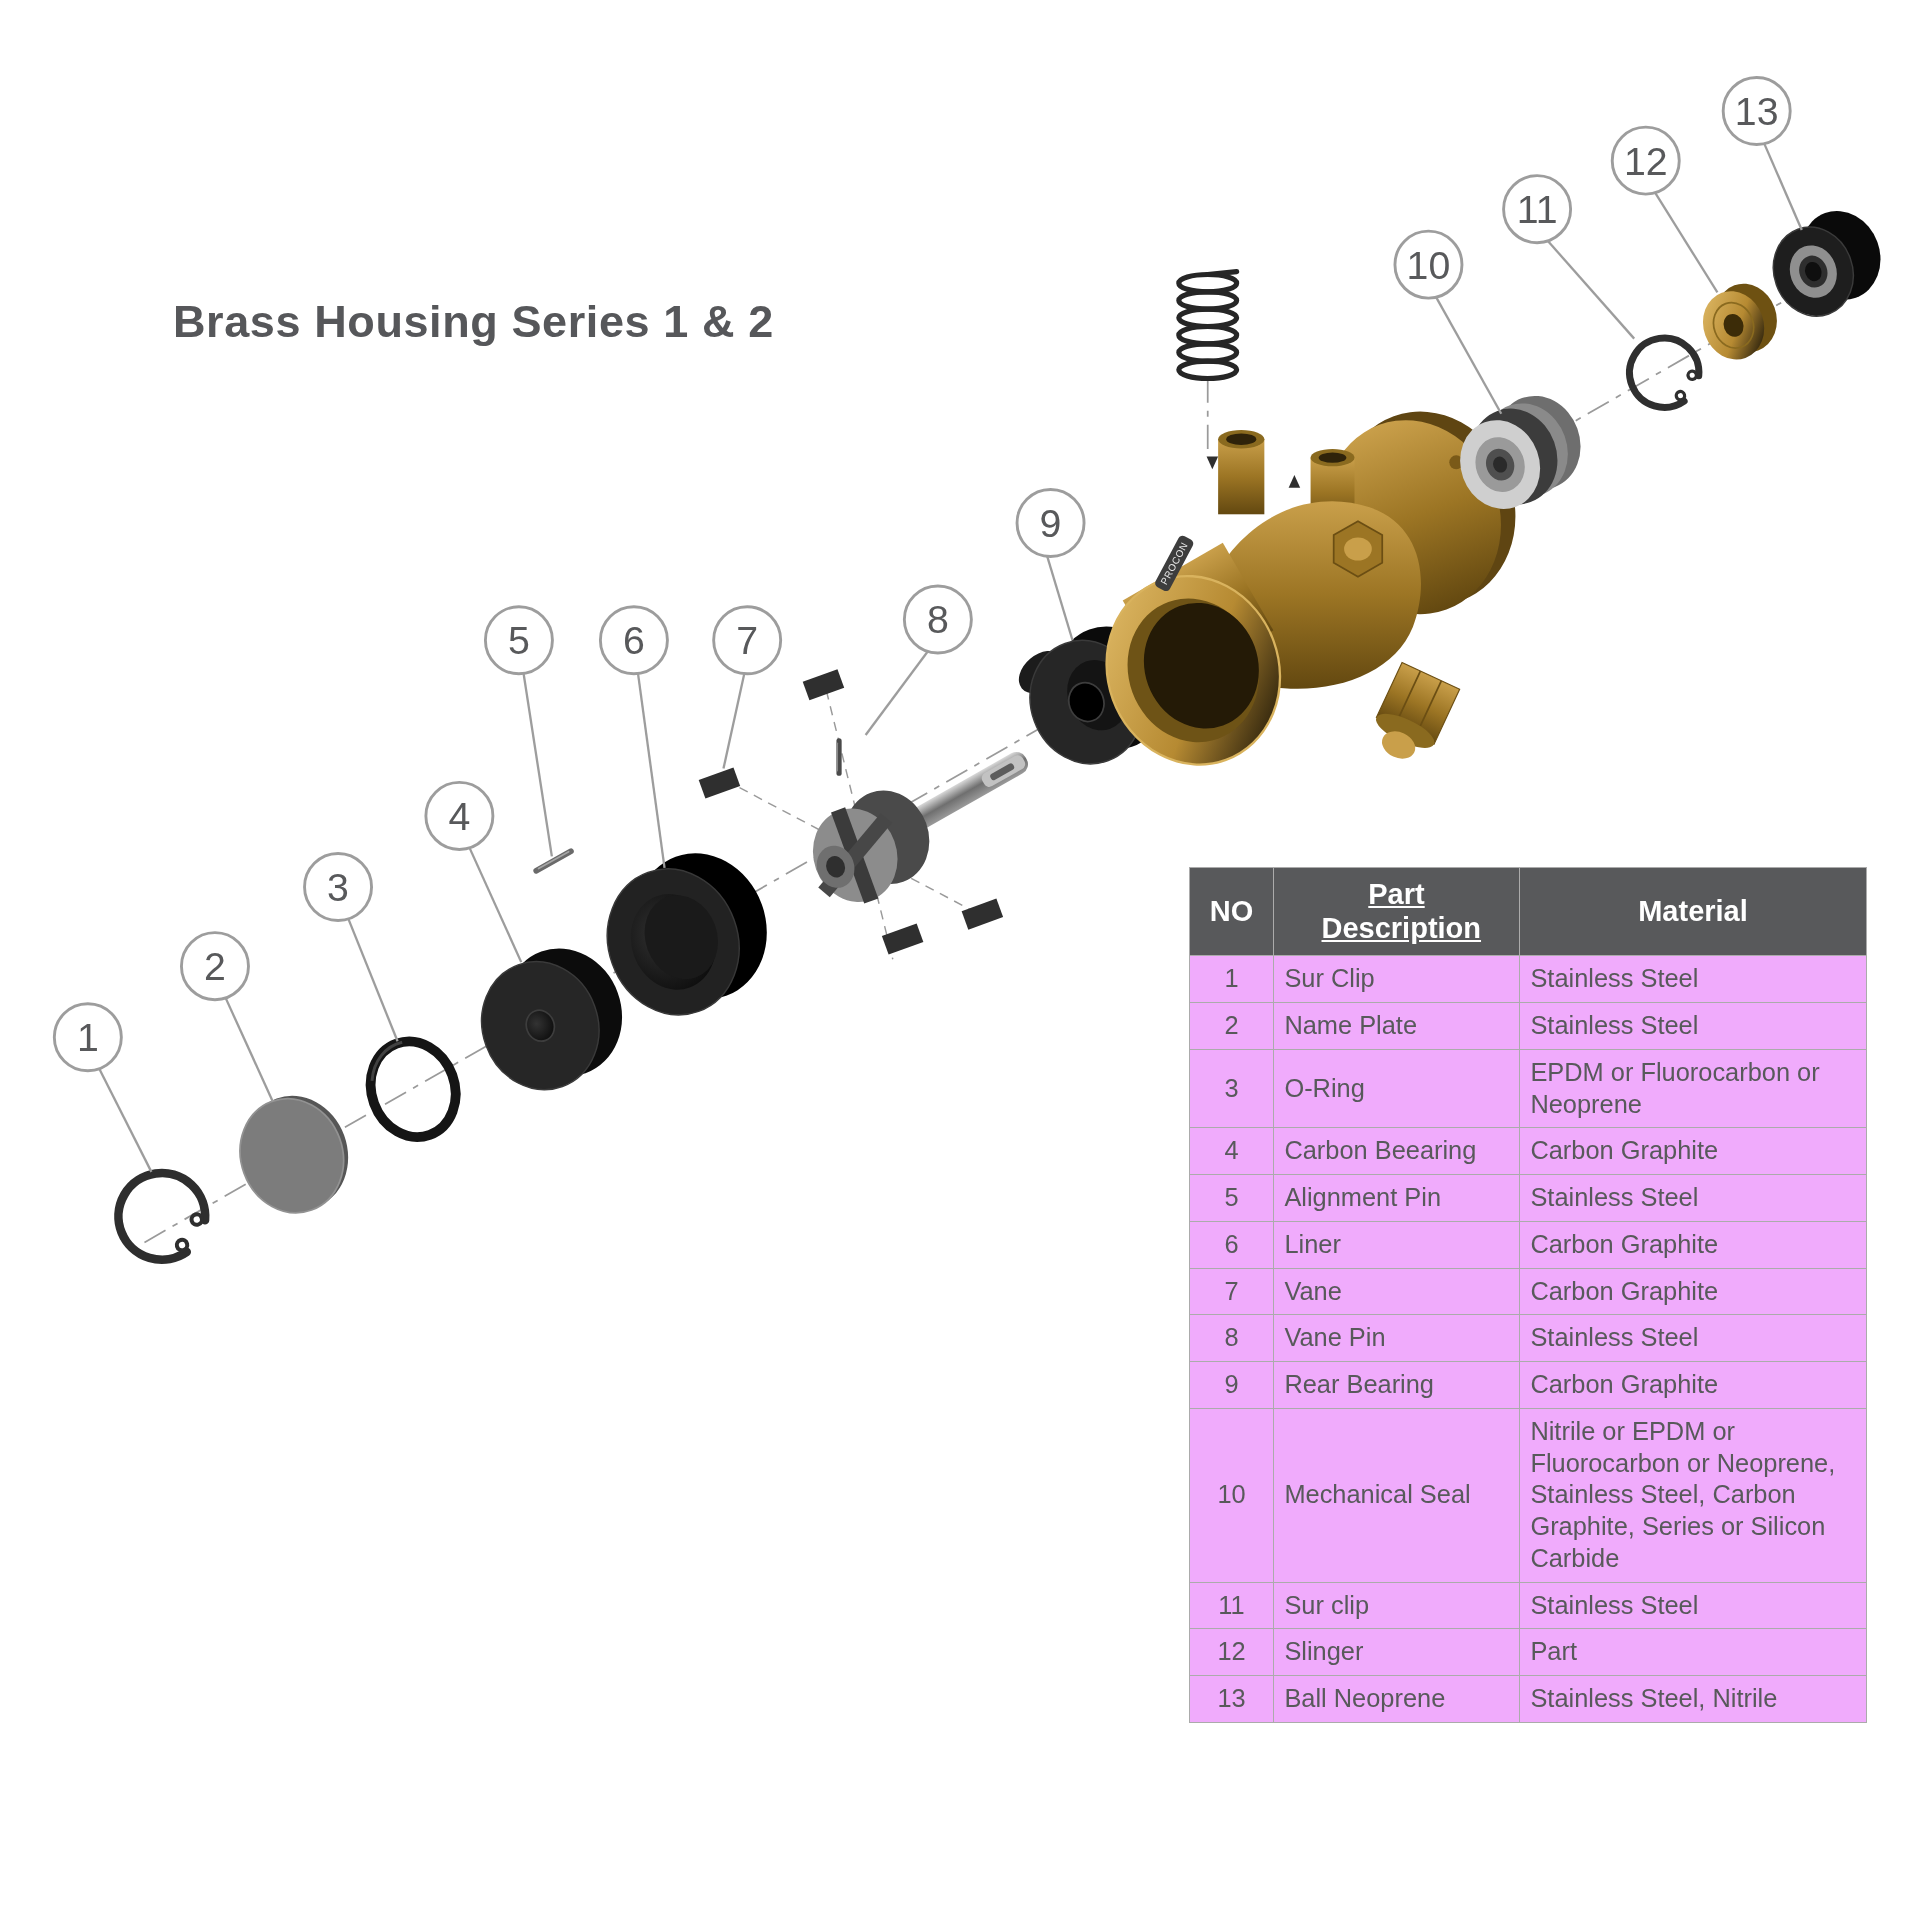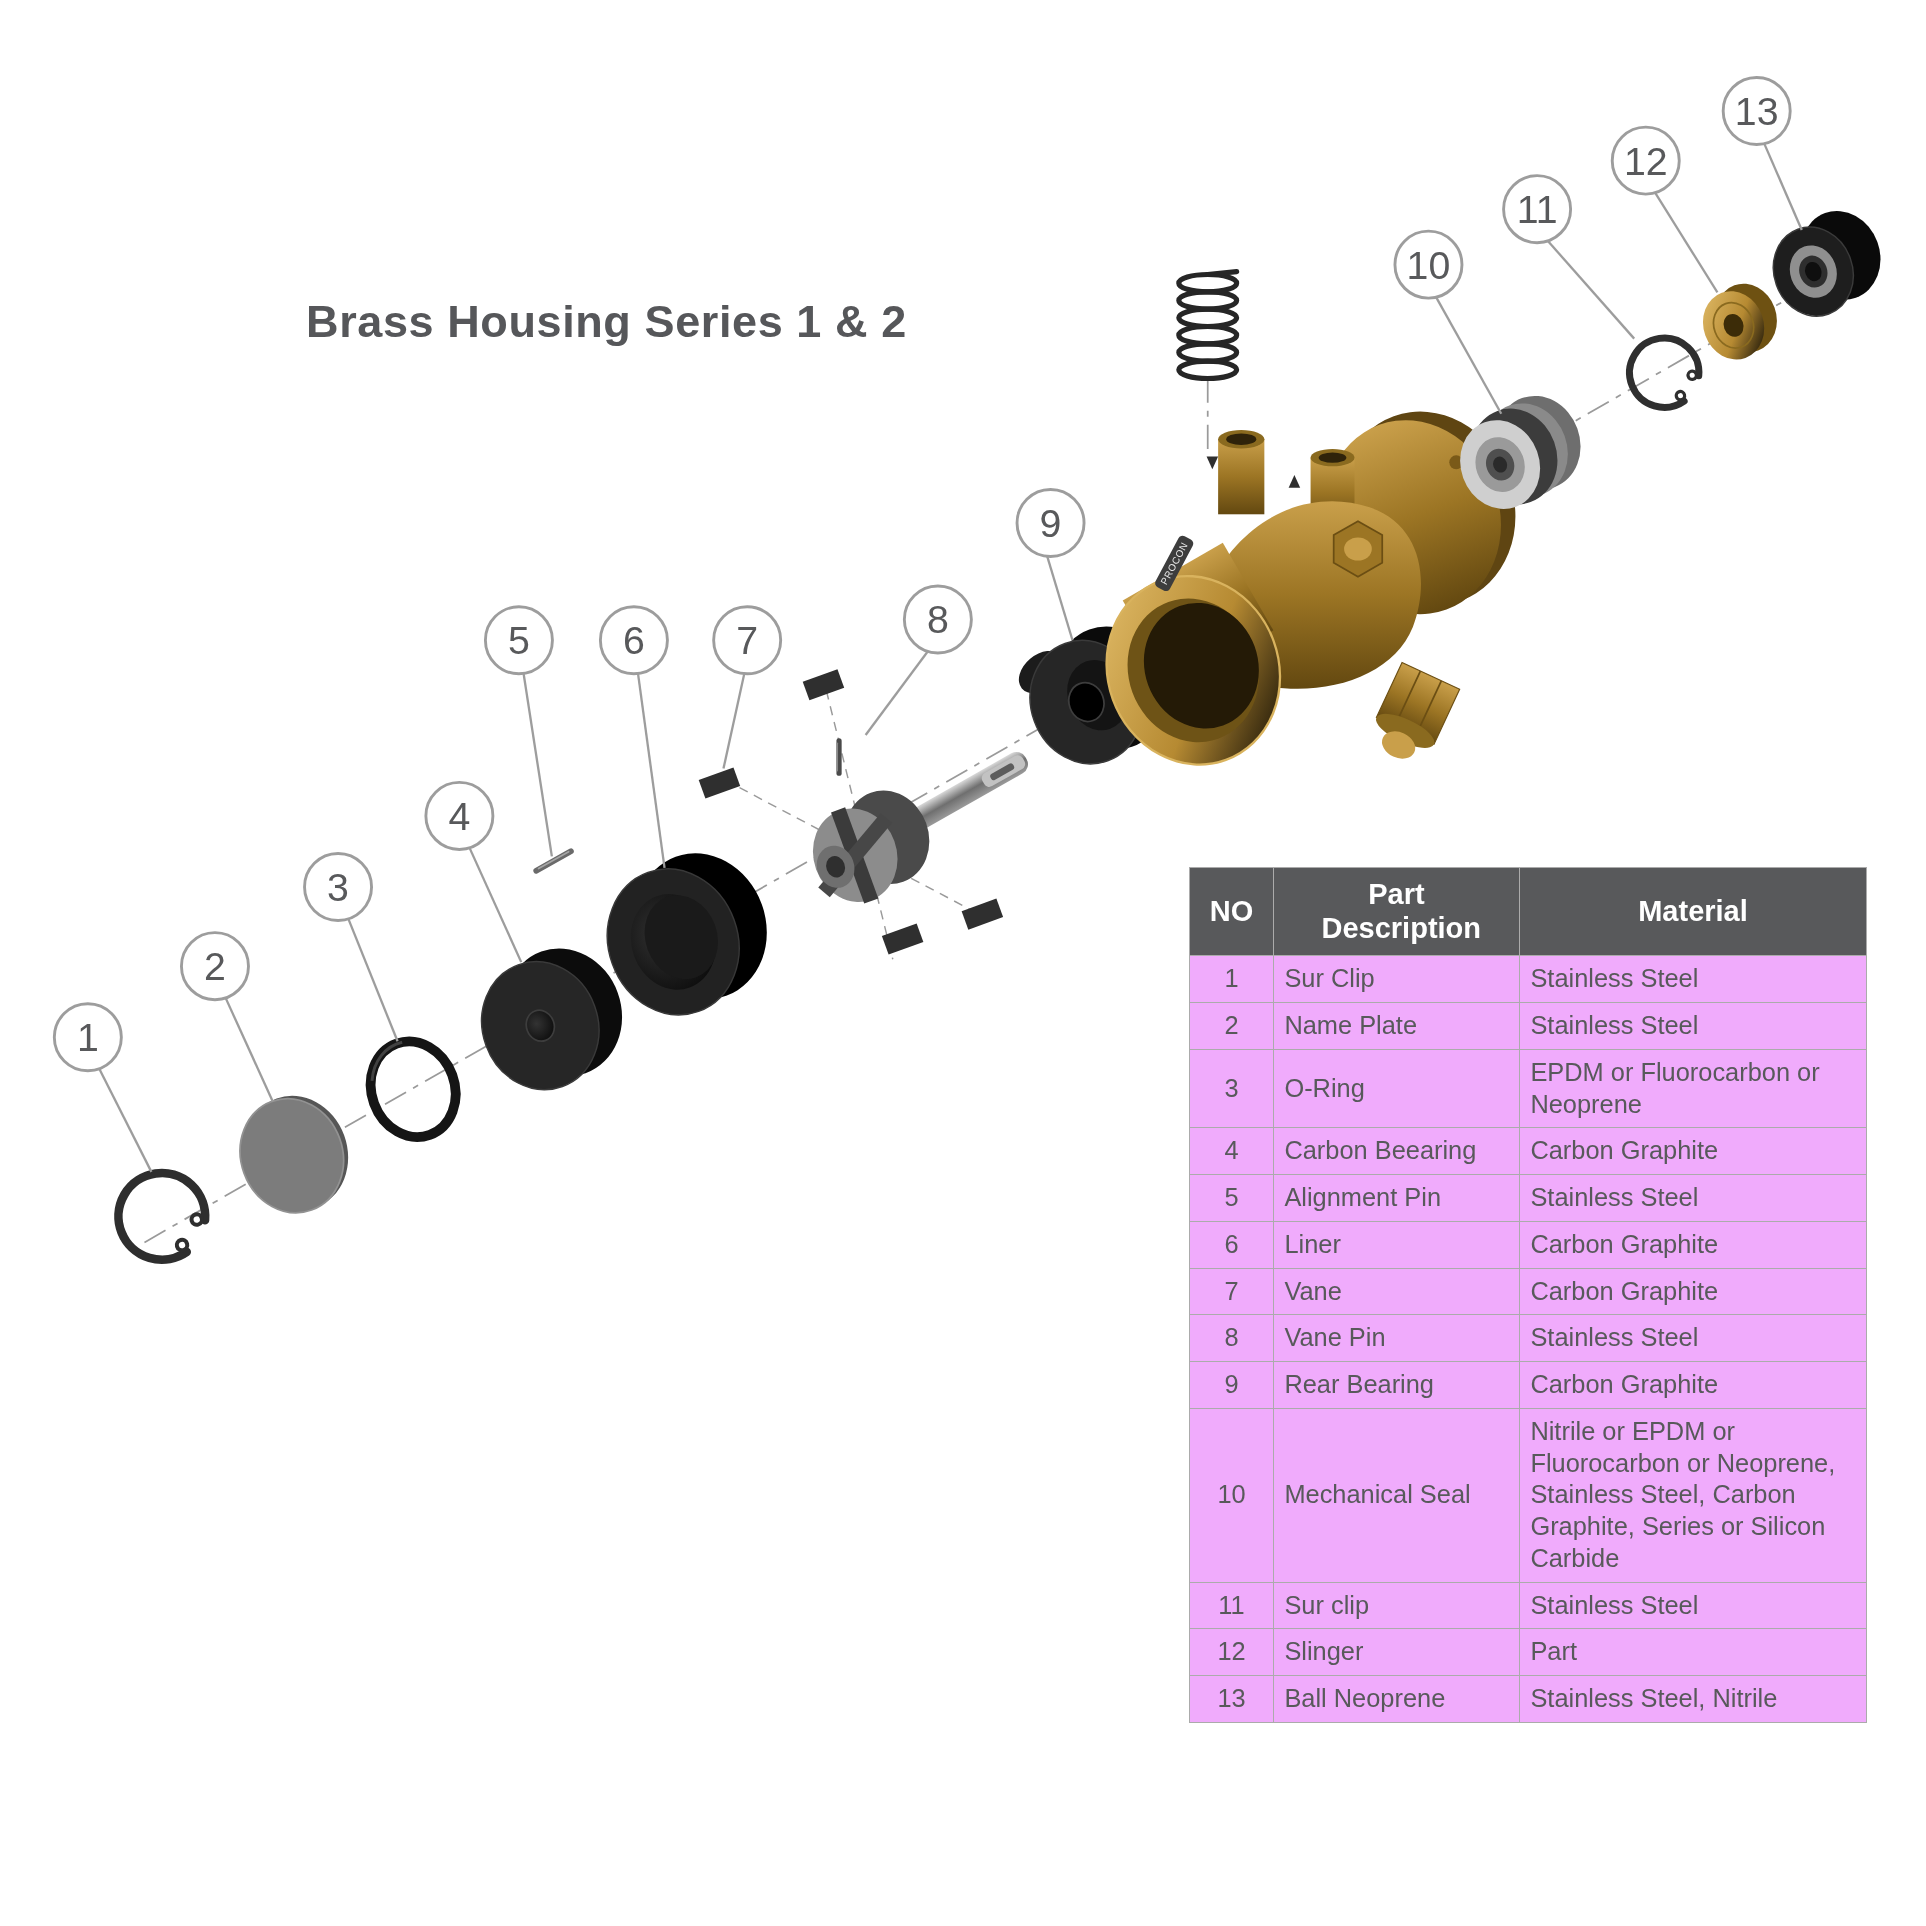--- a/index.html
+++ b/index.html
@@ -1,30 +1,30 @@
 <!DOCTYPE html>
 <html style="font-size:9.2px"><head>
 <meta charset="utf-8">
 <style>
   html,body{margin:0;padding:0;background:#ffffff;}
   .page{position:relative;width:1926px;height:1926px;background:#ffffff;overflow:hidden;
         font-family:"Liberation Sans","DejaVu Sans",sans-serif;color:#58595B;}
-  .title{position:absolute;left:173px;top:292px;width:867px;text-align:center;
+  .title{position:absolute;left:173px;top:292px;width:867px;
          font-size:45px;font-weight:700;color:#56575A;line-height:1.32;letter-spacing:0.6px;}
   svg.diagram{position:absolute;left:0;top:0;}
   .callout circle{fill:#ffffff;stroke:#9D9D9D;stroke-width:5;}
   .callout text{font-size:68px;fill:#58595B;text-anchor:middle;dominant-baseline:central;font-weight:500;}
   .callout line{stroke:#9D9D9D;stroke-width:4;}
   .axis{stroke:#9A9A9A;stroke-width:3;fill:none;stroke-dasharray:42 14 10 14;}
   .subaxis{stroke:#9A9A9A;stroke-width:2.5;fill:none;stroke-dasharray:16 12;}
   table.parts{position:absolute;left:1189px;top:867px;width:676px;border-collapse:collapse;
               table-layout:fixed;font-size:25.4px;color:#58595B;background:#f0abfc;}
   table.parts th{background:#58595B;color:#ffffff;font-weight:600;font-size:29px;
                  padding:10.4px 5.8px;border:1.2px solid #ABABAB;vertical-align:middle;}
-  table.parts th .wrap{display:block;width:150px;margin:0 auto;line-height:1.15;}
+  table.parts th .wrap{display:block;width:150px;margin:0 auto;line-height:1.15;text-decoration:underline;}
   table.parts td{border:1.2px solid #ABABAB;padding:7px 10.4px;line-height:1.25;vertical-align:middle;}
   table.parts td.no{text-align:center;padding:7px 2.3px;}
   col.c-no{width:84px;} col.c-part{width:246px;} col.c-mat{width:347px;}
   .procon-label{font-size:17px;fill:#e9e9e9;letter-spacing:1px;}
 </style>
 </head>
 <body>
 
 <div class="page">
 

